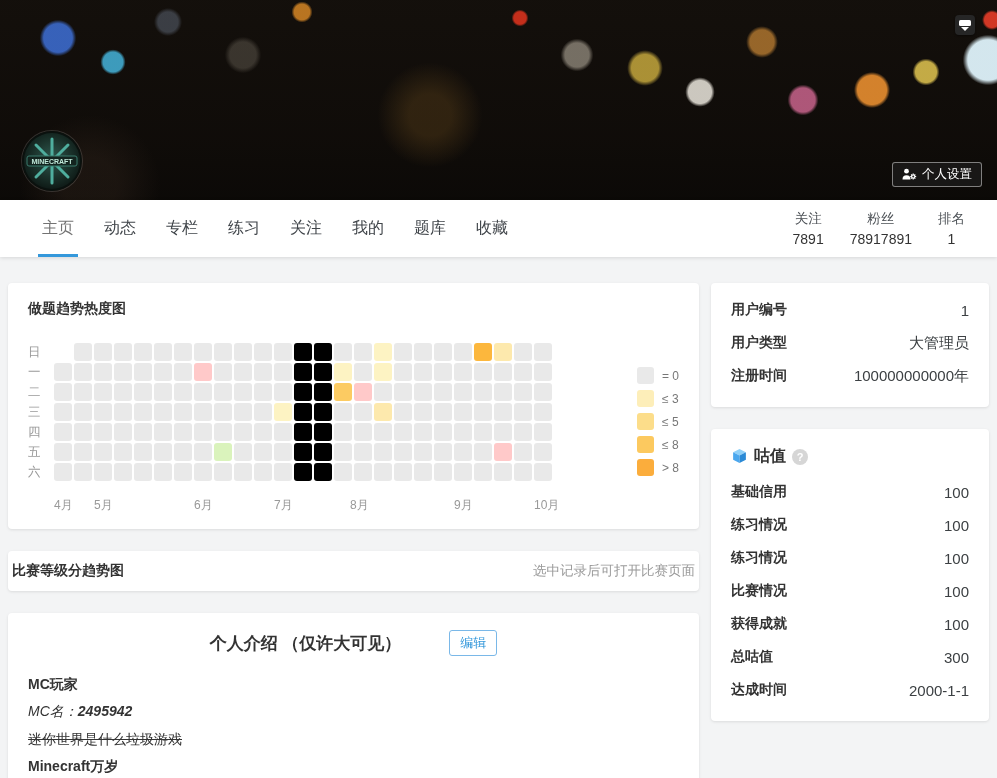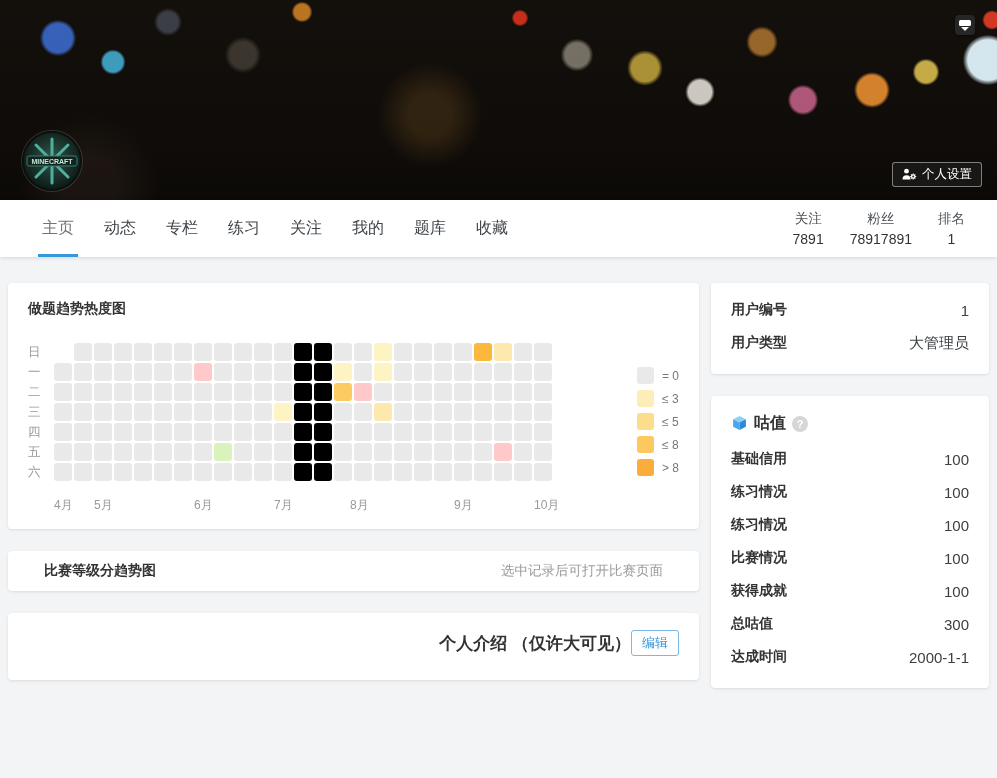--- a/index.html
+++ b/index.html
@@ -75,26 +75,26 @@
     grid-auto-rows:18px; gap:2px; }
   .hm-cell { border-radius:3px; }
   .hm-months { position:relative; height:16px; margin-left:26px; margin-top:14px; }
   .hm-month { position:absolute; top:0; font-size:12px; color:#999; white-space:nowrap; }
   .hm-legend { margin-left:auto; padding-top:24px; flex:none; }
   .legend-item { display:flex; align-items:center; gap:8px; margin-bottom:6px; }
   .legend-swatch { width:17px; height:17px; border-radius:3px; flex:none; }
   .legend-label { font-size:12px; color:#777; white-space:nowrap; }
 
   
-  .contest-card { padding:11px 36px; display:flex; align-items:center; justify-content:space-between; }
+  .contest-card { padding:11px 4px; display:flex; align-items:center; justify-content:space-between; }
   .contest-hint { font-size:13.5px; color:#999; }
 
   
   .intro-card { padding:17px 20px 24px; }
-  .intro-head { display:flex; align-items:center; justify-content:flex-end; }
+  .intro-head { display:flex; align-items:center; justify-content:center;gap:48px; }
   .intro-title { font-size:17px; font-weight:bold; }
   .edit-btn { background:#fff; border:1px solid #7ab8e8; color:#3498db; font-size:13px;
     padding:3px 10px; border-radius:3px; cursor:pointer; }
   .intro-body { margin-top:18px; }
   .intro-line { font-size:14px; color:#333; margin-bottom:7px; line-height:1.45; }
   .intro-line.bold { font-weight:bold; }
   .intro-line.italic { font-style:italic; }
   .intro-line.italic b { font-weight:bold; }
   .intro-line.strike { text-decoration:line-through; }
 
@@ -416,35 +416,45 @@
     <div class="card contest-card">
       <div class="card-title">比赛等级分趋势图</div>
       <div class="contest-hint">选中记录后可打开比赛页面</div>
     </div>
 
     <div class="card intro-card">
       <div class="intro-head">
         <div class="intro-title">个人介绍 （仅许大可见）</div>
         <button class="edit-btn">编辑</button>
       </div>
+      <div class="intro-body">
+          <div class="intro-line bold">MC玩家</div>
+          <div class="intro-line italic">MC名：<b>2495942</b></div>
+          <div class="intro-line strike">迷你世界是什么垃圾游戏</div>
+          <div class="intro-line bold">Minecraft万岁</div>
+        </div>
     </div>
 
   </div>
 
   <div class="col-right">
 
     <div class="card side-card">
       <div>
           <div class="side-row">
             <span class="side-label">用户编号</span>
             <span class="side-value">1</span>
           </div>
           <div class="side-row">
             <span class="side-label">用户类型</span>
             <span class="side-value">大管理员</span>
+          </div>
+          <div class="side-row">
+            <span class="side-label">注册时间</span>
+            <span class="side-value">100000000000年</span>
           </div>
         </div>
     </div>
 
     <div class="card side-card">
       <div class="guzhi-head">
         <svg width="17" height="17" viewBox="0 0 16 16">
           <polygon points="8,1 14,4 8,7 2,4" fill="#8fd0f8"></polygon>
           <polygon points="2,4 8,7 8,14 2,11" fill="#4aa7ee"></polygon>
           <polygon points="14,4 8,7 8,14 14,11" fill="#2b8ad6"></polygon>

